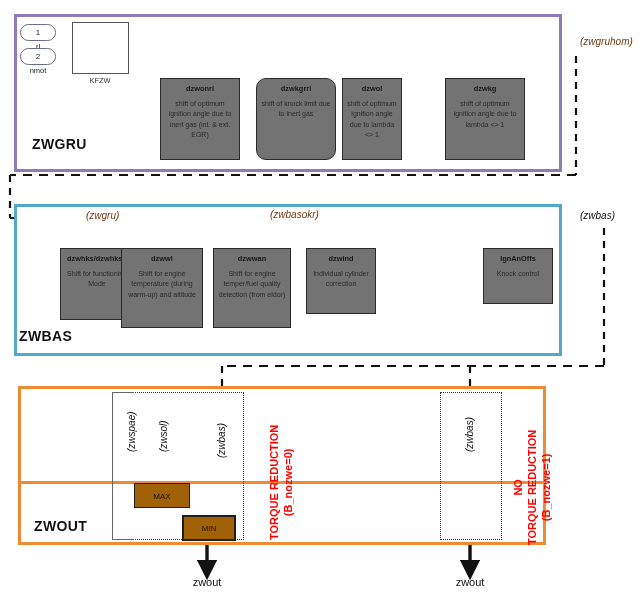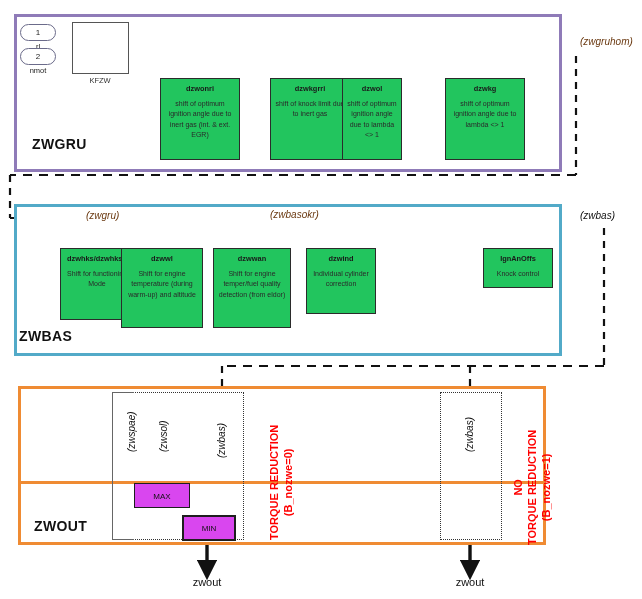--- a/index.html
+++ b/index.html
@@ -15,21 +15,21 @@
   #sec-zwgru{left:14px;top:14px;width:548px;height:158px;border:3px solid #8f7bb8;}
   #sec-zwbas{left:14px;top:204px;width:548px;height:152px;border:3px solid #52aac8;}
   #sec-zwout{left:18px;top:386px;width:528px;height:98px;border:3px solid #ef8b33;}
   #sec-zwout-lower{left:18px;top:484px;width:528px;height:61px;border:3px solid #ef8b33;border-top:none;}
   .sec-label{position:absolute;font-weight:bold;font-size:14px;letter-spacing:.4px;color:#111;}
   #lbl-zwgru{left:32px;top:136px;}
   #lbl-zwbas{left:19px;top:328px;}
   #lbl-zwout{left:34px;top:518px;}
 
   
-  .leafbox{position:absolute;box-sizing:border-box;border:1.3px solid #2b2b2b;background:#22c55e;
+  .leafbox{position:absolute;box-sizing:border-box;border:1.3px solid #2b2b2b;background:#737373;
            text-align:center;padding:5px 3px 3px;}
   .leafbox .ttl{font-size:7.4px;font-weight:bold;color:#1a1a1a;line-height:1.25;display:block;}
   .leafbox .dsc{font-size:7px;color:#2a2a2a;line-height:1.45;display:block;margin-top:6px;}
 
   
   .port{position:absolute;box-sizing:border-box;width:36px;height:17px;border:1.2px solid #6b6b8a;
         border-radius:9px;background:#fff;font-size:8px;text-align:center;line-height:15px;color:#222;}
   .portcap{position:absolute;font-size:7.5px;color:#222;text-align:center;width:44px;}
   .kfzw{position:absolute;box-sizing:border-box;border:1.4px solid #555;background:#fff;}
   .kfzwcap{position:absolute;font-size:7.5px;color:#333;text-align:center;width:60px;}
@@ -37,21 +37,21 @@
   
   .sig{position:absolute;font-style:italic;font-size:10px;color:#111;white-space:nowrap;}
   .sig-brown{color:#6b3a12;text-align:center;}
   .sig-rot{transform-origin:0 0;transform:rotate(-90deg);}
 
   
   .redann{position:absolute;color:#ff0000;font-weight:bold;font-size:11px;text-align:center;
           transform-origin:0 0;transform:rotate(-90deg);white-space:nowrap;line-height:1.25;}
 
   
-  .fnbox{position:absolute;box-sizing:border-box;border:1.3px solid #1e1e1e;background:#d946ef;
+  .fnbox{position:absolute;box-sizing:border-box;border:1.3px solid #1e1e1e;background:#a16207;
          font-size:8px;text-align:center;color:#111;}
   .fnbox.bold{border-width:2px;}
 
   
   .dotgrp{position:absolute;box-sizing:border-box;border:1.4px dotted #333;}
   .thingrp{position:absolute;box-sizing:border-box;border:1px solid #666;}
 
   .outlbl{position:absolute;font-size:11px;color:#111;text-align:center;}
   svg.lay{position:absolute;left:0;top:0;width:642px;height:599px;overflow:visible;}
   .nostroke{pointer-events:none;}
@@ -131,21 +131,21 @@
   <div class="port" style="left:20px;top:48px;">2</div>
   <div class="portcap" style="left:16px;top:66px;">nmot</div>
 
   <div class="kfzw" style="left:72px;top:22px;width:57px;height:52px;"></div>
   <div class="kfzwcap" style="left:70px;top:76px;">KFZW</div>
 
   <div class="leafbox" style="left:160px;top:78px;width:80px;height:82px;">
     <span class="ttl">dzwonri</span>
     <span class="dsc">shift of optimum ignition angle due to inert gas (int. &amp; ext. EGR)</span>
   </div>
-  <div class="leafbox" style="left:270px;top:78px;width:80px;height:82px;">
+  <div class="leafbox" style="left:256px;top:78px;width:80px;height:82px;border-radius:10px;">
     <span class="ttl">dzwkgrri</span>
     <span class="dsc">shift of knock limit due to inert gas</span>
   </div>
   <div class="leafbox" style="left:342px;top:78px;width:60px;height:82px;">
     <span class="ttl">dzwol</span>
     <span class="dsc">shift of optimum ignition angle due to lambda &lt;&gt; 1</span>
   </div>
   <div class="leafbox" style="left:445px;top:78px;width:80px;height:82px;">
     <span class="ttl">dzwkg</span>
     <span class="dsc">shift of optimum ignition angle due to lambda &lt;&gt; 1</span>
@@ -169,21 +169,21 @@
     <span class="dsc">Shift for engine temperature (during warm-up) and altitude</span>
   </div>
   <div class="leafbox" style="left:213px;top:248px;width:78px;height:80px;">
     <span class="ttl">dzwwan</span>
     <span class="dsc">Shift for engine temper/fuel quality detection (from eldor)</span>
   </div>
   <div class="leafbox" style="left:306px;top:248px;width:70px;height:66px;">
     <span class="ttl">dzwind</span>
     <span class="dsc">Individual cylinder correction</span>
   </div>
-  <div class="leafbox" style="left:483px;top:248px;width:70px;height:40px;">
+  <div class="leafbox" style="left:483px;top:248px;width:70px;height:56px;">
     <span class="ttl">IgnAnOffs</span>
     <span class="dsc">Knock control</span>
   </div>
 
   <div class="section" id="sec-zwout"></div>
   <div class="section" id="sec-zwout-lower"></div>
   <div class="sec-label" id="lbl-zwout">ZWOUT</div>
 
   <div class="dotgrp" style="left:112px;top:392px;width:132px;height:148px;"></div>
   <div class="thingrp" style="left:112px;top:392px;width:22px;height:148px;border-right:none;"></div>

